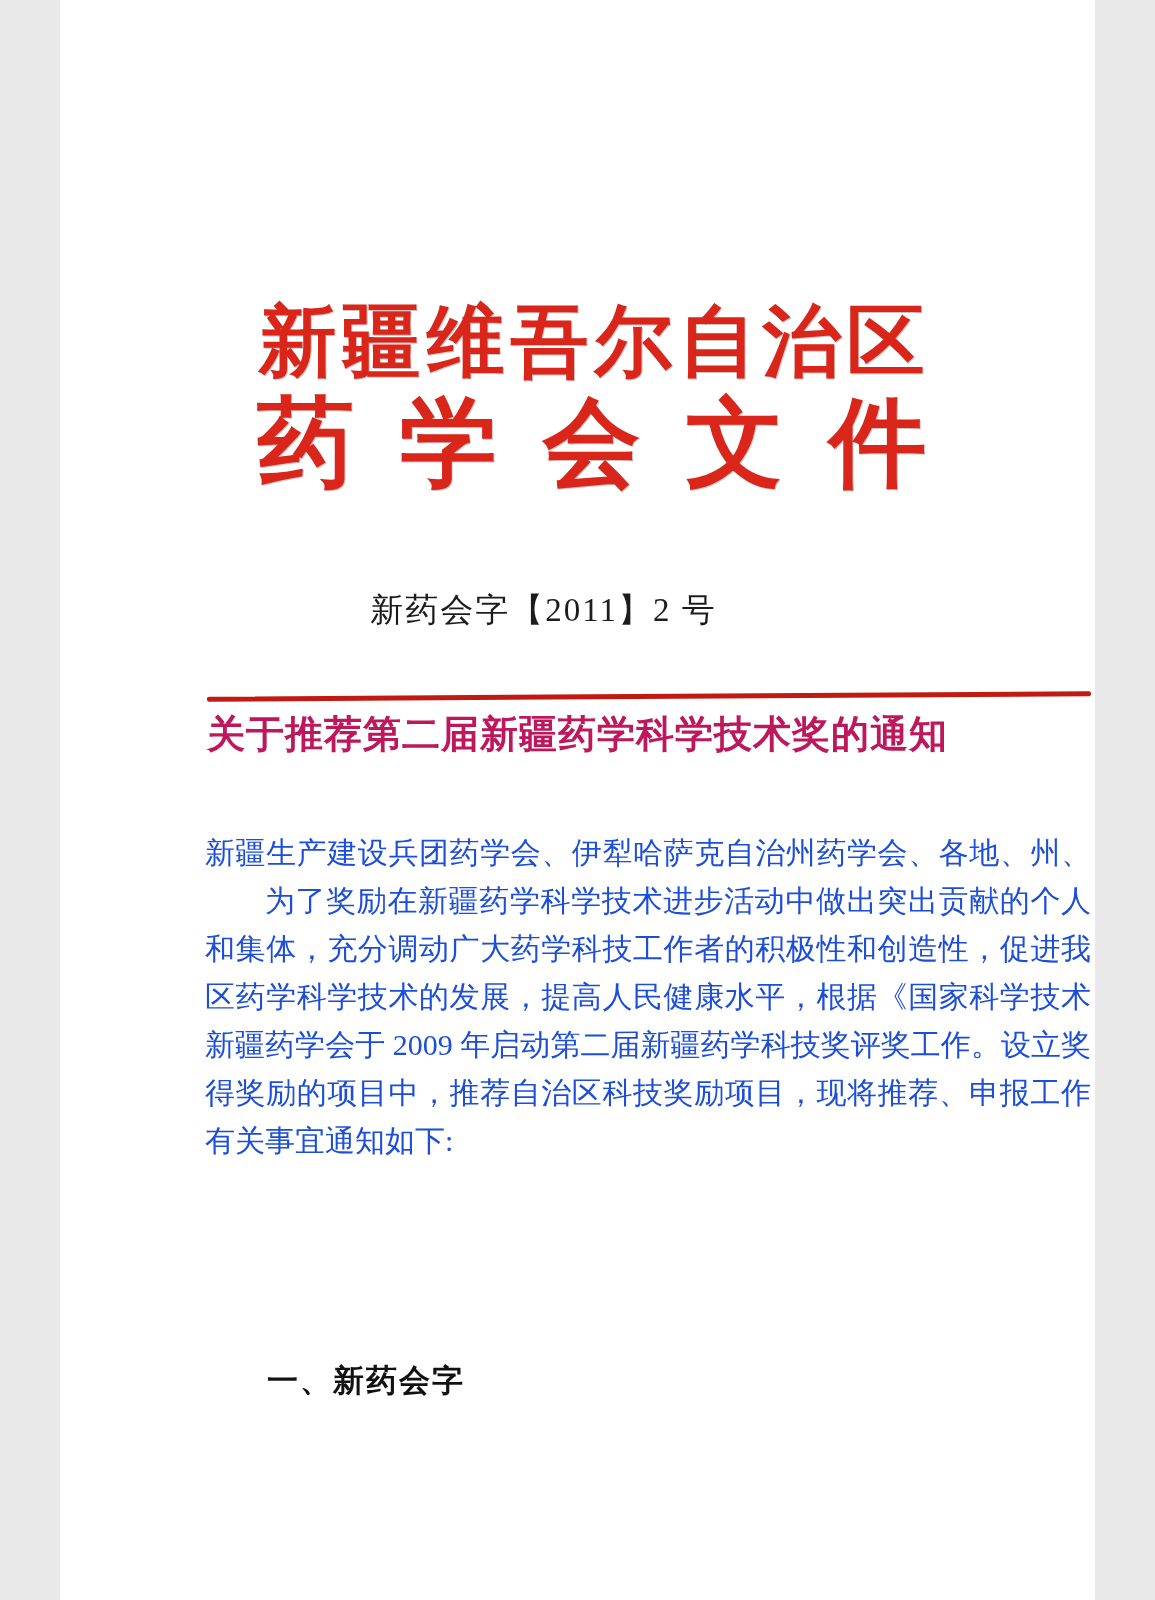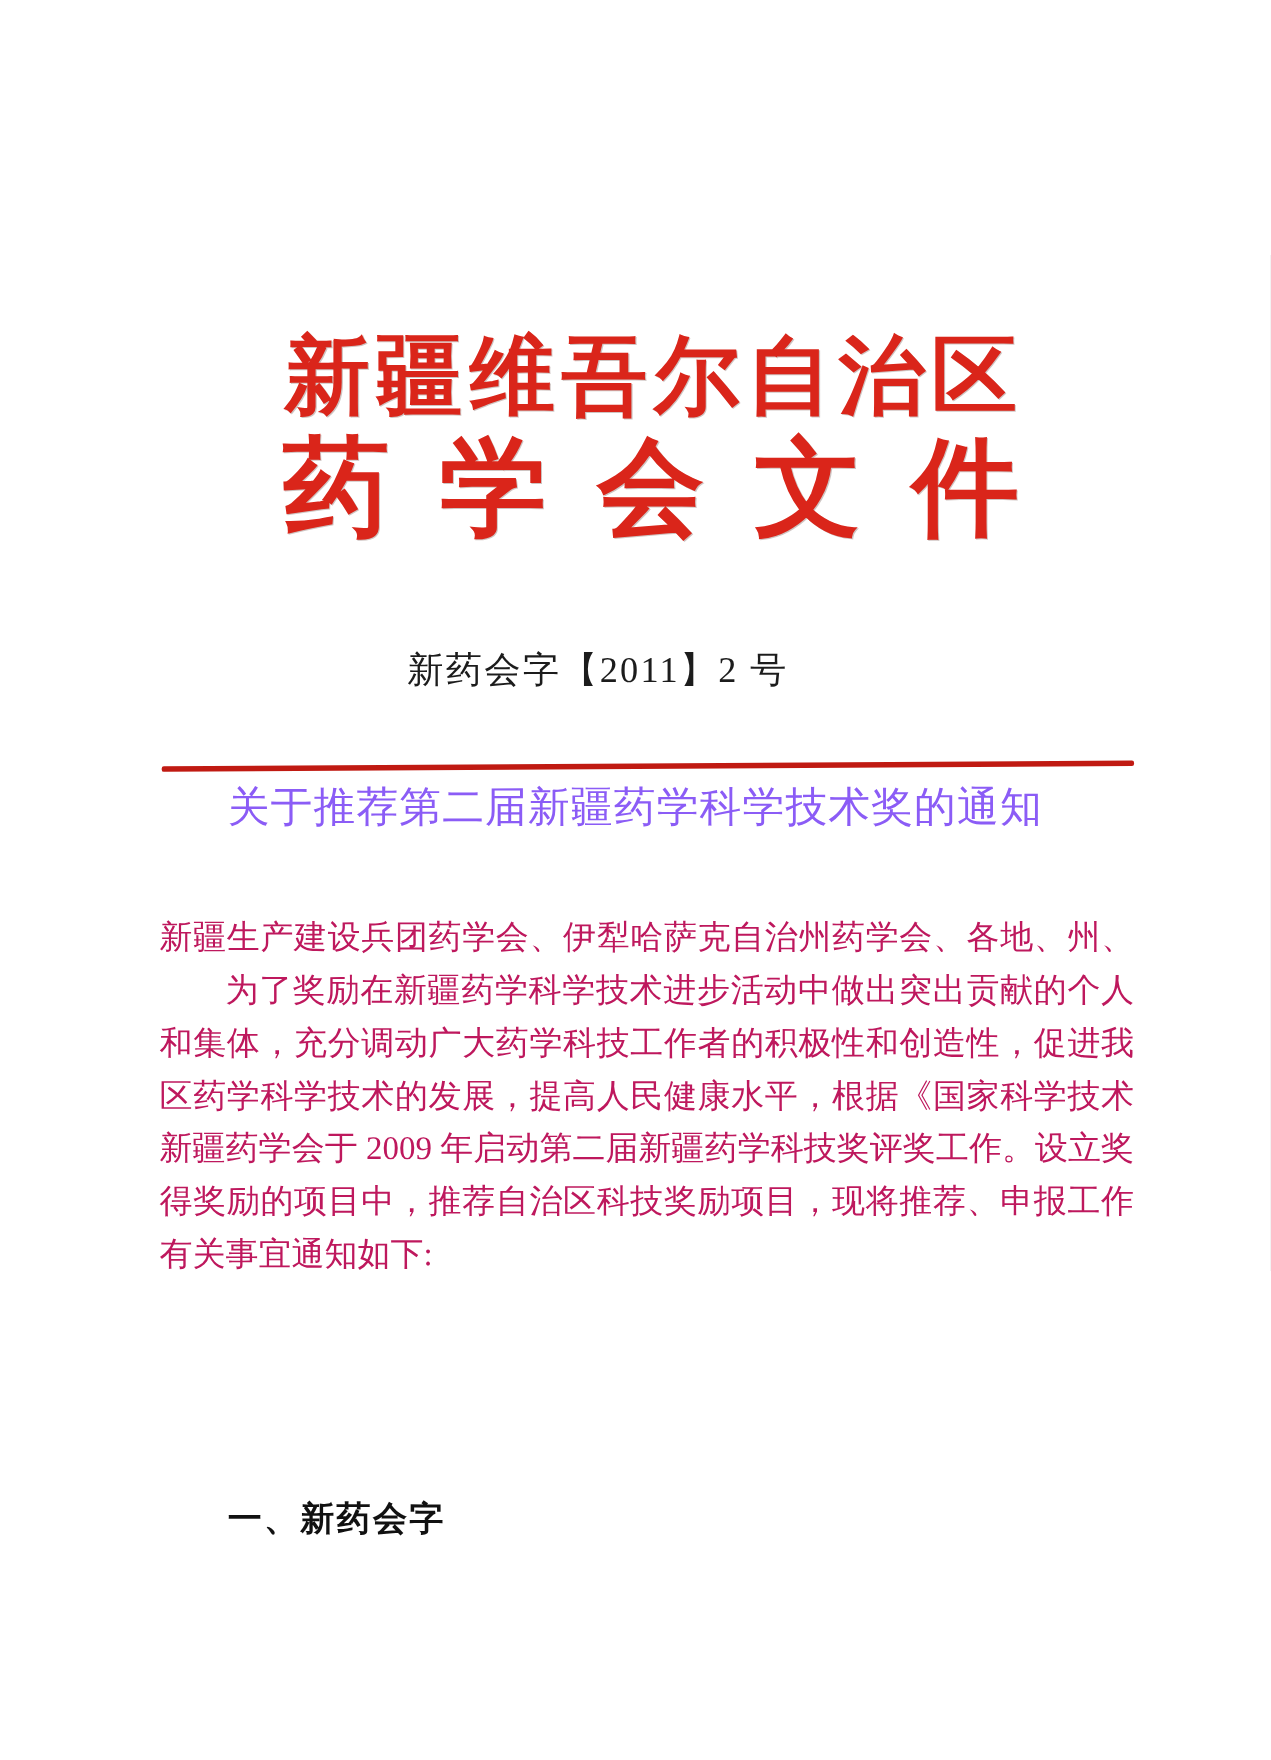--- a/index.html
+++ b/index.html
@@ -1,18 +1,18 @@
 <!DOCTYPE html>
 <html><head>
 <meta charset="utf-8">
 <style>
   html,body{margin:0;padding:0;background:#e9e9e9;}
   .page{
     position:relative;
-    width:1155px;height:1600px;
+    width:1035px;height:1600px;
     margin:0 auto;
     background:#ffffff;
     overflow:hidden;
     font-family:"Liberation Serif","DejaVu Serif",serif;
     color:#1c1c1c;
   }
   
   .letterhead{
     position:absolute;top:290px;left:0;width:100%;
     text-align:center;
@@ -42,29 +42,29 @@
   .redline{
     position:absolute;top:694px;left:147px;width:884px;height:5px;
     background:#c01a12;
     transform:rotate(-0.35deg);
     border-radius:2px;
   }
   
   .title{
     position:absolute;top:710px;left:0;width:100%;margin:0;
     text-align:center;
-    font-size:38px;line-height:48px;font-weight:normal;
+    font-size:38px;line-height:48px;font-weight:bold;
     letter-spacing:1px;
-    color:#8b5cf6;
+    color:#be185d;
   }
   
   .body{
     position:absolute;top:829px;left:145px;width:886px;
     font-size:30px;line-height:48px;
-    color:#be185d;
+    color:#1d4ed8;
   }
   .line{white-space:nowrap;}
   .line.j{
     white-space:normal;
     text-align:justify;
     text-align-last:justify;
   }
   .line.indent{text-indent:2em;}
   
   .section{

